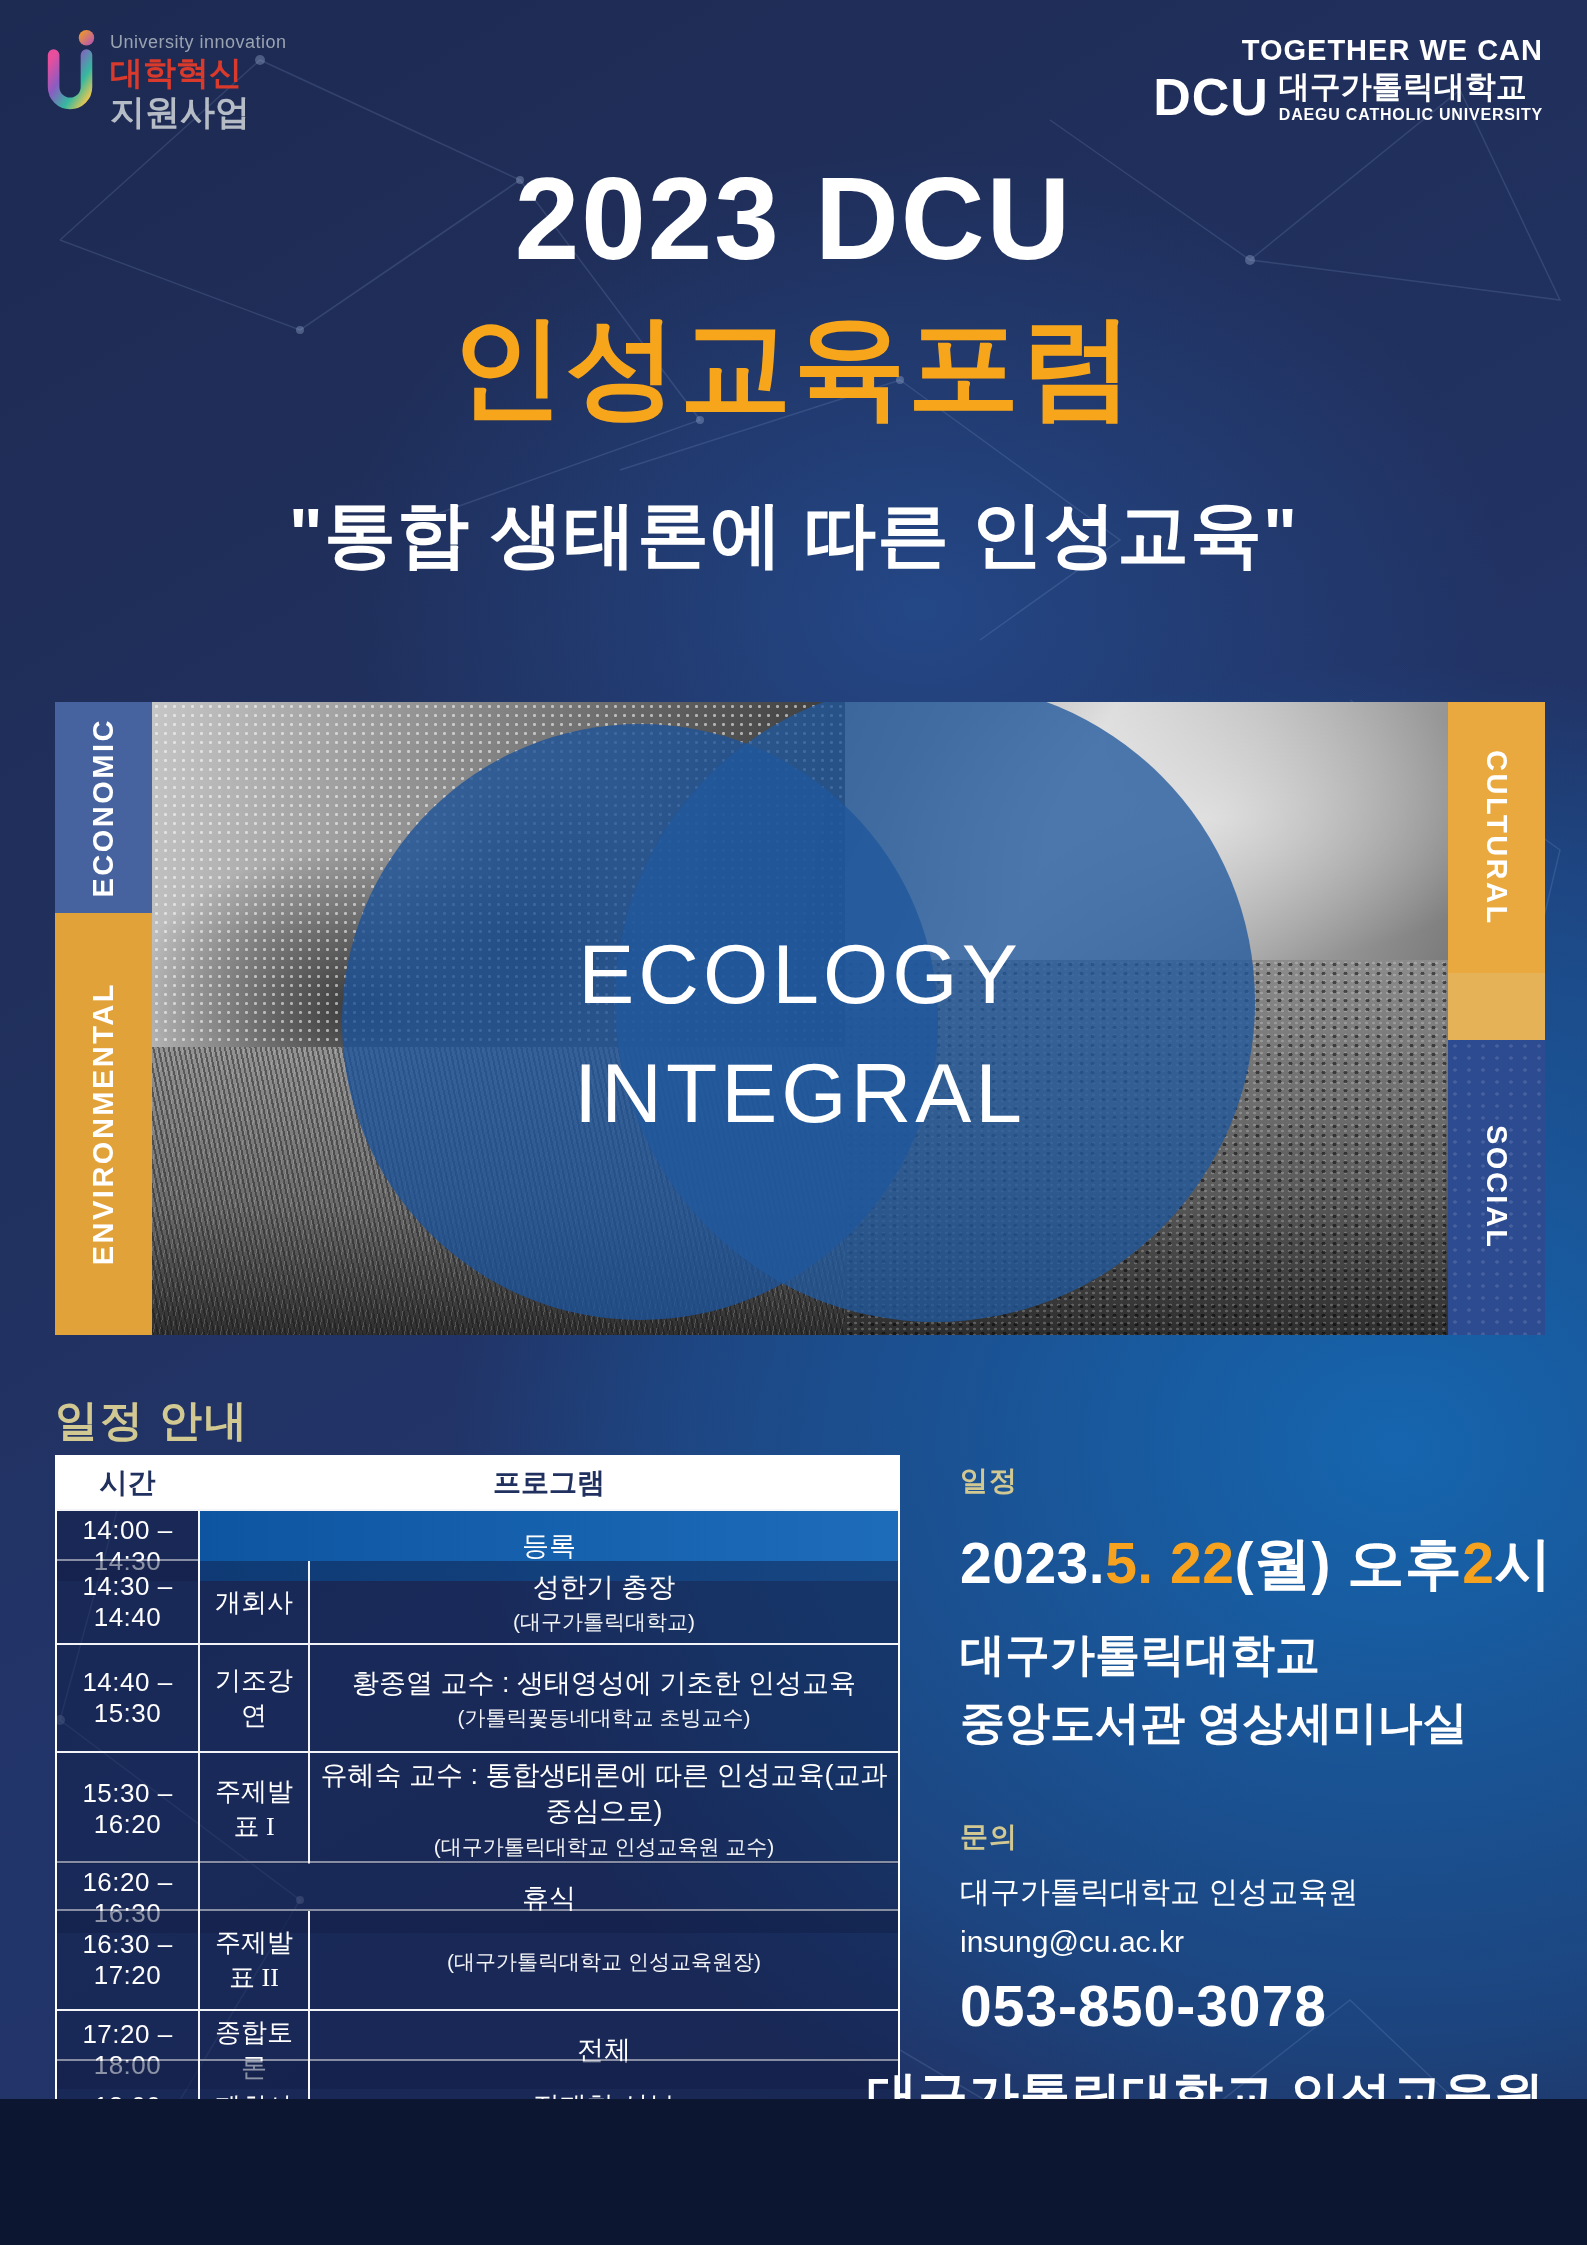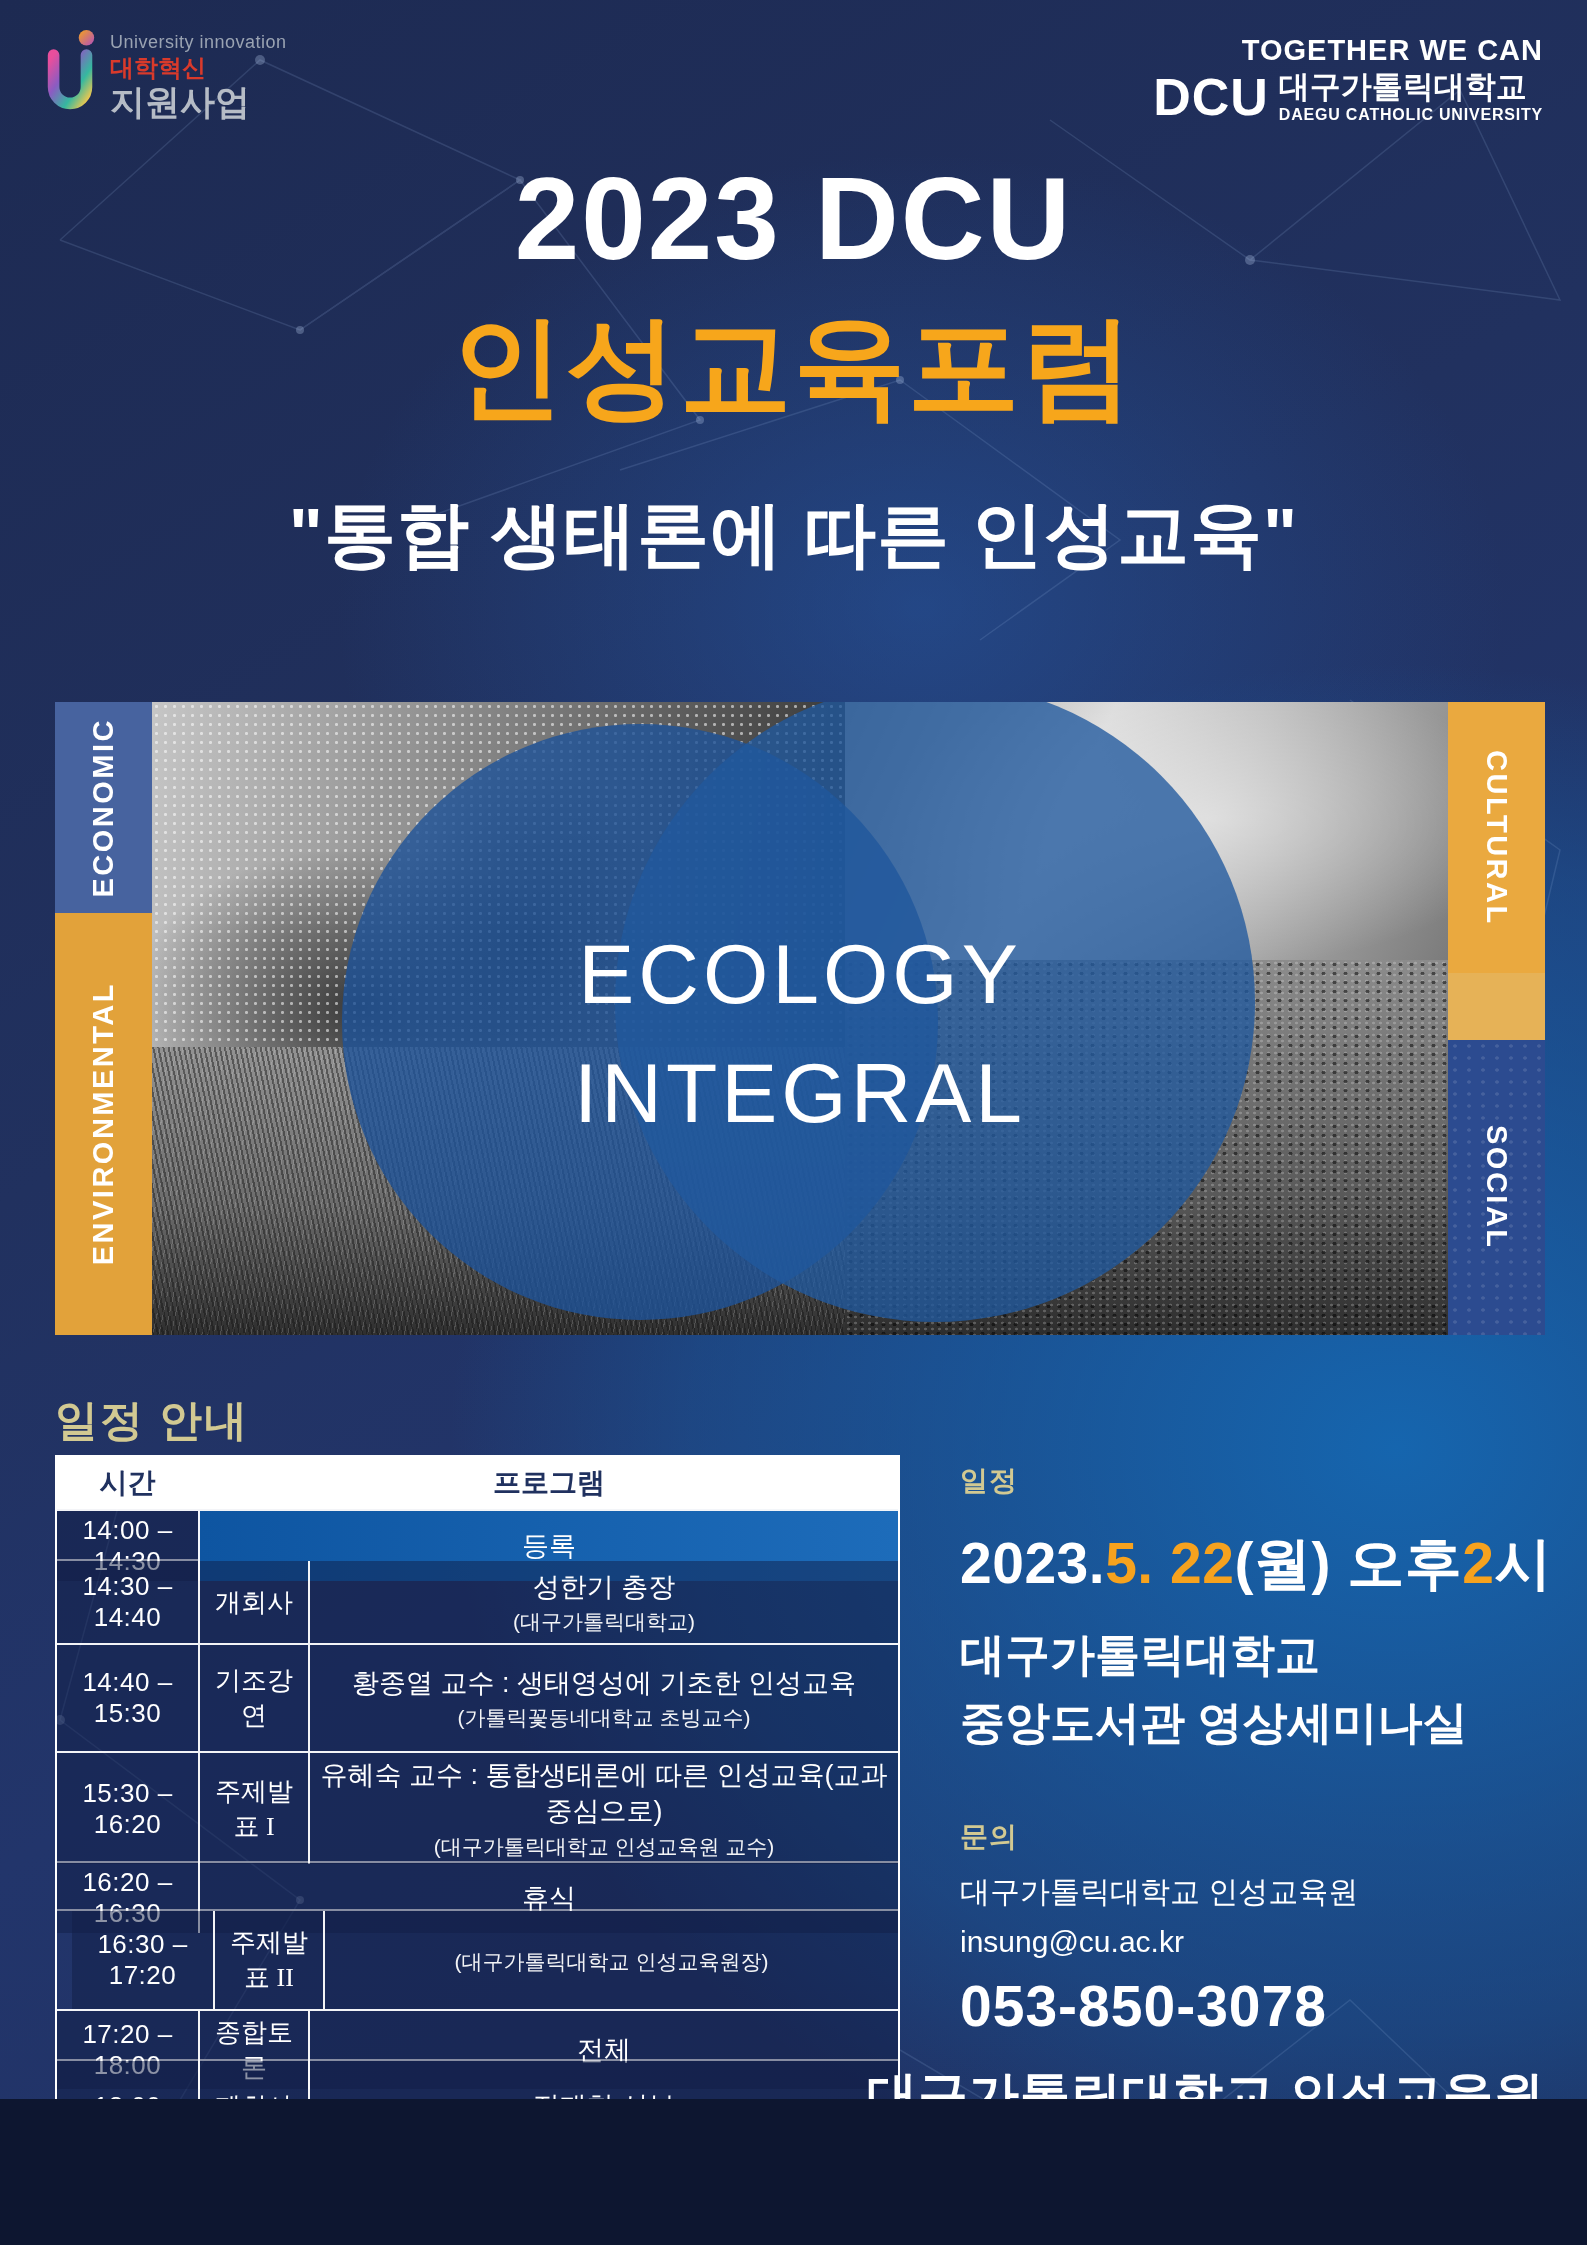--- a/index.html
+++ b/index.html
@@ -12,21 +12,21 @@
       radial-gradient(900px 700px at 58% 29%, rgba(39,98,182,0.45), transparent 65%),
       radial-gradient(1280px 1060px at 88% 69%, rgba(21,104,178,0.95), rgba(21,104,178,0.35) 55%, transparent 74%),
       linear-gradient(150deg, #1d2a52 0%, #21315f 40%, #22356b 62%, #203060 100%);
   }
   .decor { position:absolute; inset:0; pointer-events:none; }
 
   
   .logo-ui { position:absolute; left:42px; top:26px; display:flex; align-items:flex-start; gap:10px; }
   .logo-ui .txt { padding-top:6px; }
   .logo-ui .small { font-size:18px; color:#9aa3b2; letter-spacing:0.5px; }
-  .logo-ui .l1 { font-size:24px; font-weight:800; color:#d93a2b; line-height:1.12; margin-top:2px; }
+  .logo-ui .l1 { font-size:33px; font-weight:800; color:#d93a2b; line-height:1.12; margin-top:2px; }
   .logo-ui .l2 { font-size:35px; font-weight:800; color:#b6bcc6; line-height:1.12; }
 
   .logo-dcu { position:absolute; right:44px; top:34px; text-align:right; color:#fff; }
   .logo-dcu .tg { font-size:29px; font-weight:800; letter-spacing:1px; }
   .logo-dcu .row { display:flex; align-items:center; justify-content:flex-end; gap:10px; margin-top:4px; }
   .logo-dcu .acr { font-size:52px; font-weight:900; letter-spacing:1px; line-height:1; }
   .logo-dcu .uni { text-align:left; }
   .logo-dcu .kr { font-size:31px; font-weight:700; line-height:1.05; }
   .logo-dcu .en { font-size:16px; font-weight:700; letter-spacing:0.8px; margin-top:2px; }
 
@@ -95,21 +95,21 @@
   .trow.hl .c.merged { background:linear-gradient(90deg, #0e55a1 0%, #1d6cba 100%); }
   .c-time { font-size:26px; letter-spacing:0.5px; }
   .c-cat  { font-size:26px;font-family:Liberation Serif, serif; }
   .p-main { font-size:27px; line-height:1.35; }
   .p-sub  { font-size:21px; opacity:0.95; line-height:1.3; margin-top:3px; }
   .p-sub:empty { display:none; }
 
   
   .rh-head { height:52px; }  .rh0 { height:50px; }  .rh1 { height:84px; }
   .rh2 { height:108px; }     .rh3 { height:110px; } .rh4 { height:48px; }
-  .rh5 { height:100px;padding-left:15px; }     .rh6 { height:50px; }  .rh7 { height:92px; }
+  .rh5 { height:100px; }     .rh6 { height:50px; }  .rh7 { height:92px; }
   .trow.thead .c { background:#ffffff; color:#20315f; font-size:28px; font-weight:700; }
 
   
   .info { position:absolute; left:960px; top:1462px; width:585px; color:#fff; }
   .info .h { font-size:28px; font-weight:700; color:#d2c992; letter-spacing:1px; }
   .date-line { margin-top:26px; font-size:57px; font-weight:800; letter-spacing:0.5px; white-space:nowrap; }
   .date-line .orange { color:#f6a21e; }
   .venue { margin-top:18px; font-size:45px; font-weight:700; line-height:1.5; }
   .contact-h { margin-top:62px; }
   .c-org  { margin-top:16px; font-size:30px; font-weight:400; }

